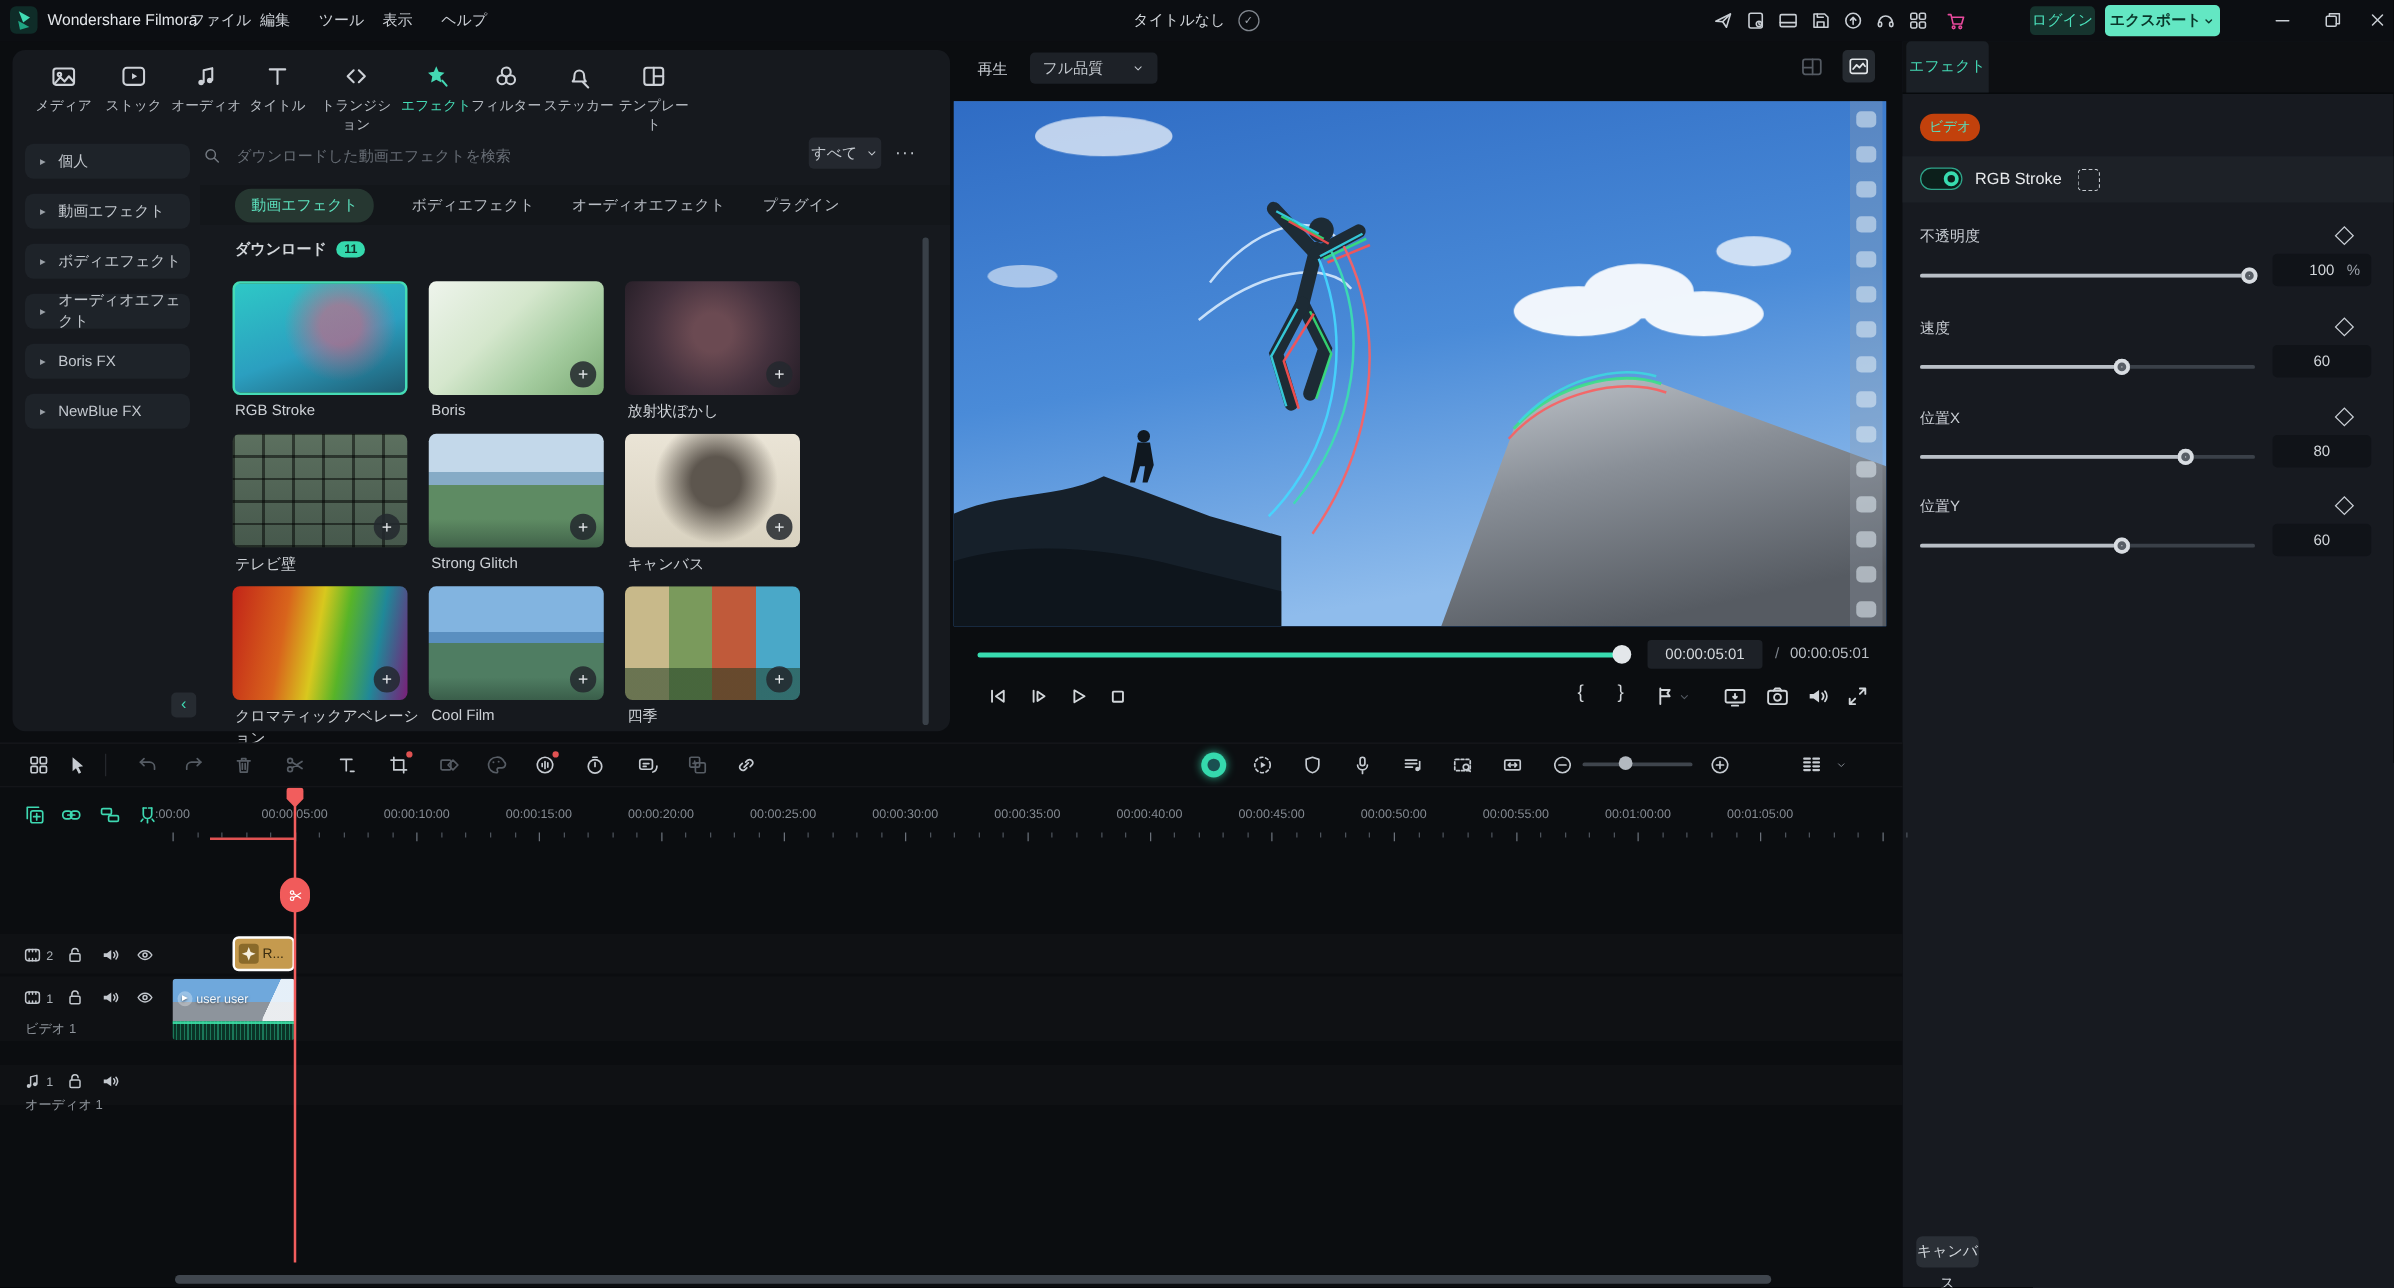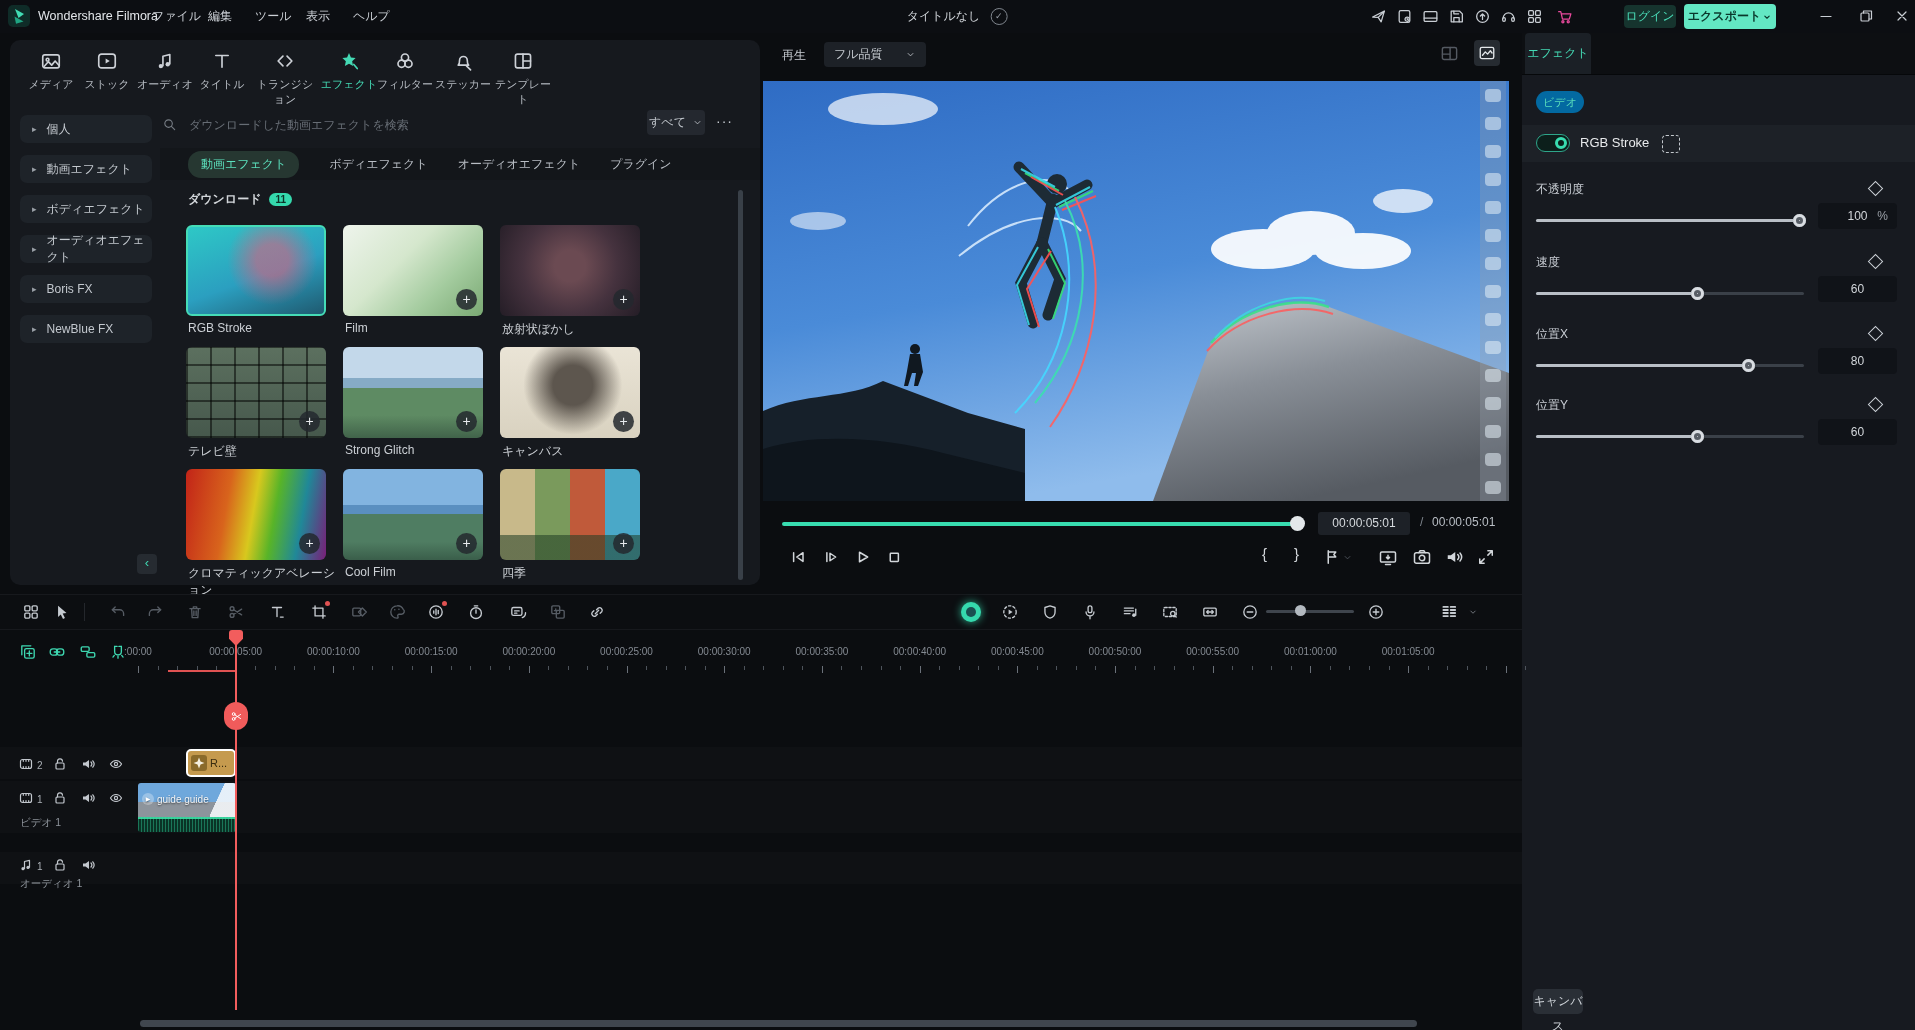--- a/index.html
+++ b/index.html
@@ -82,21 +82,21 @@
   .tcsep{position:absolute;left:658px;top:482px;color:#7e858d;}
   .tctotal{position:absolute;left:670px;top:482px;color:#b9bec5;}
   .tr-ic{position:absolute;top:514px;width:20px;height:20px;color:#d2d6da;}
   .brace{position:absolute;top:512px;font-size:15px;color:#d2d6da;}
 
   
   .props{position:absolute;left:1522px;top:33px;width:393px;height:997px;background:#171a20;}
   .props-head{position:absolute;left:0;top:0;width:393px;height:41px;background:#0d0f12;border-bottom:1px solid #06080a;}
   .props-tab{position:absolute;left:3px;top:0;width:66px;height:41px;background:#1b2026;color:#44d9b4;
              text-align:center;line-height:41px;border-radius:4px 4px 0 0;}
-  .pill{position:absolute;left:14px;top:58px;width:48px;height:22px;background:#0369a1;border-radius:11px;
+  .pill{position:absolute;left:14px;top:58px;width:48px;height:22px;background:#c2410c;border-radius:11px;
         color:#5adebb;font-size:11px;text-align:center;line-height:22px;}
   .fxband{position:absolute;left:0;top:92px;width:393px;height:37px;background:#1d2127;}
   .toggle{position:absolute;left:14px;top:9px;width:34px;height:18px;border-radius:9px;background:#0c1f1b;
           border:1px solid #2ea58a;box-sizing:border-box;}
   .toggle .kn{position:absolute;right:2px;top:2px;width:12px;height:12px;border-radius:50%;
               border:3.5px solid #38dcb0;background:#0c1f1b;box-sizing:border-box;}
   .fxname{position:absolute;left:58px;top:10px;color:#e8eaec;font-size:13px;}
   .marquee{position:absolute;left:140px;top:10px;width:16px;height:16px;border:1.2px dashed #c3c8cd;border-radius:4px;}
   .param{position:absolute;left:14px;width:365px;height:66px;}
   .param .plabel{position:absolute;left:0;top:0;color:#c9ced4;}
@@ -572,21 +572,21 @@
     <div class="dlrow">
       <span class="dltitle">ダウンロード</span>
       <span class="dlbadge">11</span>
     </div>
 
     <div class="tile th1 selected" style="left:176px;top:185px"></div>
     <div class="tlabel" style="left:178px;top:281px">RGB Stroke</div>
     <div class="tile th2" style="left:333px;top:185px">
       <div class="plusb">+</div>
       </div>
-    <div class="tlabel" style="left:335px;top:281px">Film</div>
+    <div class="tlabel" style="left:335px;top:281px">Boris</div>
     <div class="tile th3" style="left:490px;top:185px">
       <div class="plusb">+</div>
       </div>
     <div class="tlabel" style="left:492px;top:281px">放射状ぼかし</div>
 
     <div class="tile th4" style="left:176px;top:307px">
       <div class="plusb">+</div>
       </div>
     <div class="tlabel" style="left:178px;top:403px">テレビ壁</div>
     <div class="tile th5" style="left:333px;top:307px">
@@ -1051,21 +1051,21 @@
     <div class="fxclip">
       <svg class="ic fxchip">
           <use href="#i-spark"></use>
         </svg>
       <span class="fxcliptext">R...</span>
     </div>
     <div class="vclip">
       <div class="vthumb"></div>
       <div class="vtext">
         <span class="vplay">▶</span>
-        <span>guide guide</span>
+        <span>user user</span>
       </div>
       <div class="wave"></div>
     </div>
 
     <div class="playhead-line"></div>
     <div class="playhead-cap"></div>
     <div class="cutbadge">
       <svg class="ic" style="width:13px;height:13px;stroke:#fff">
           <use href="#i-cut"></use>
         </svg>

